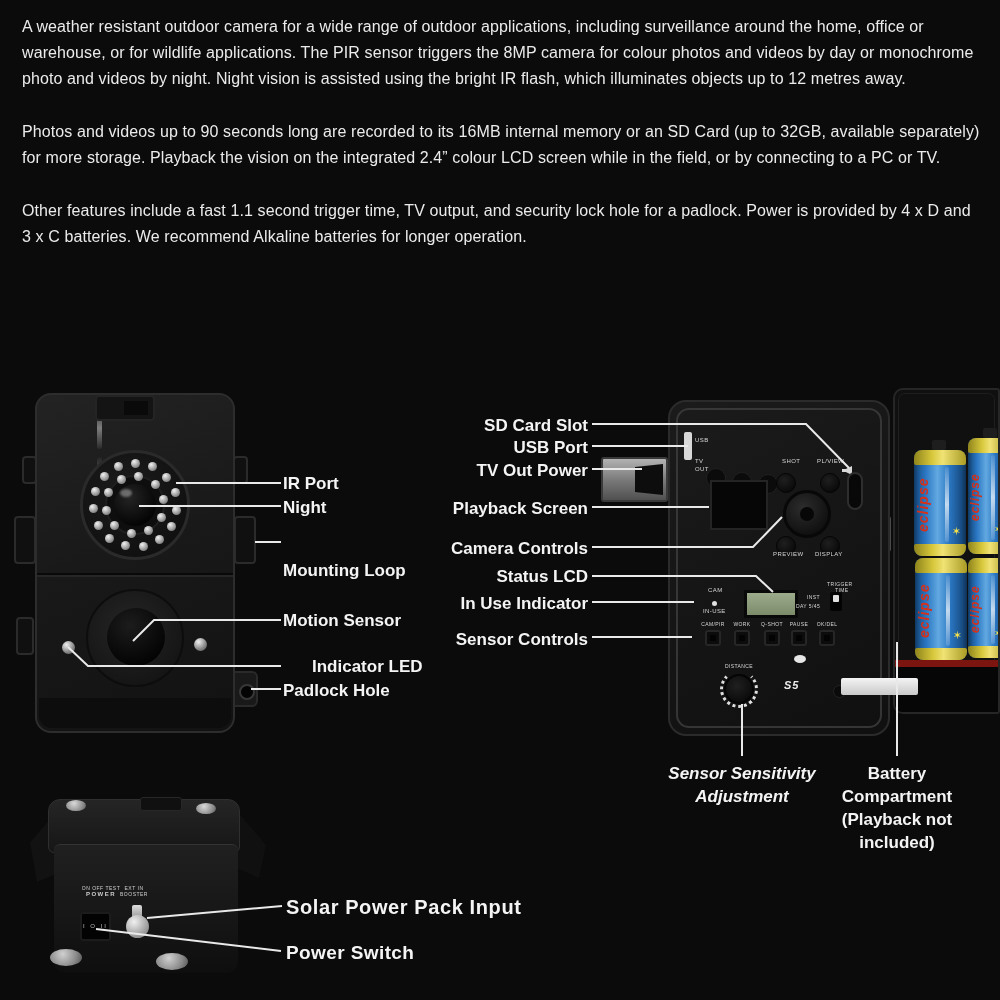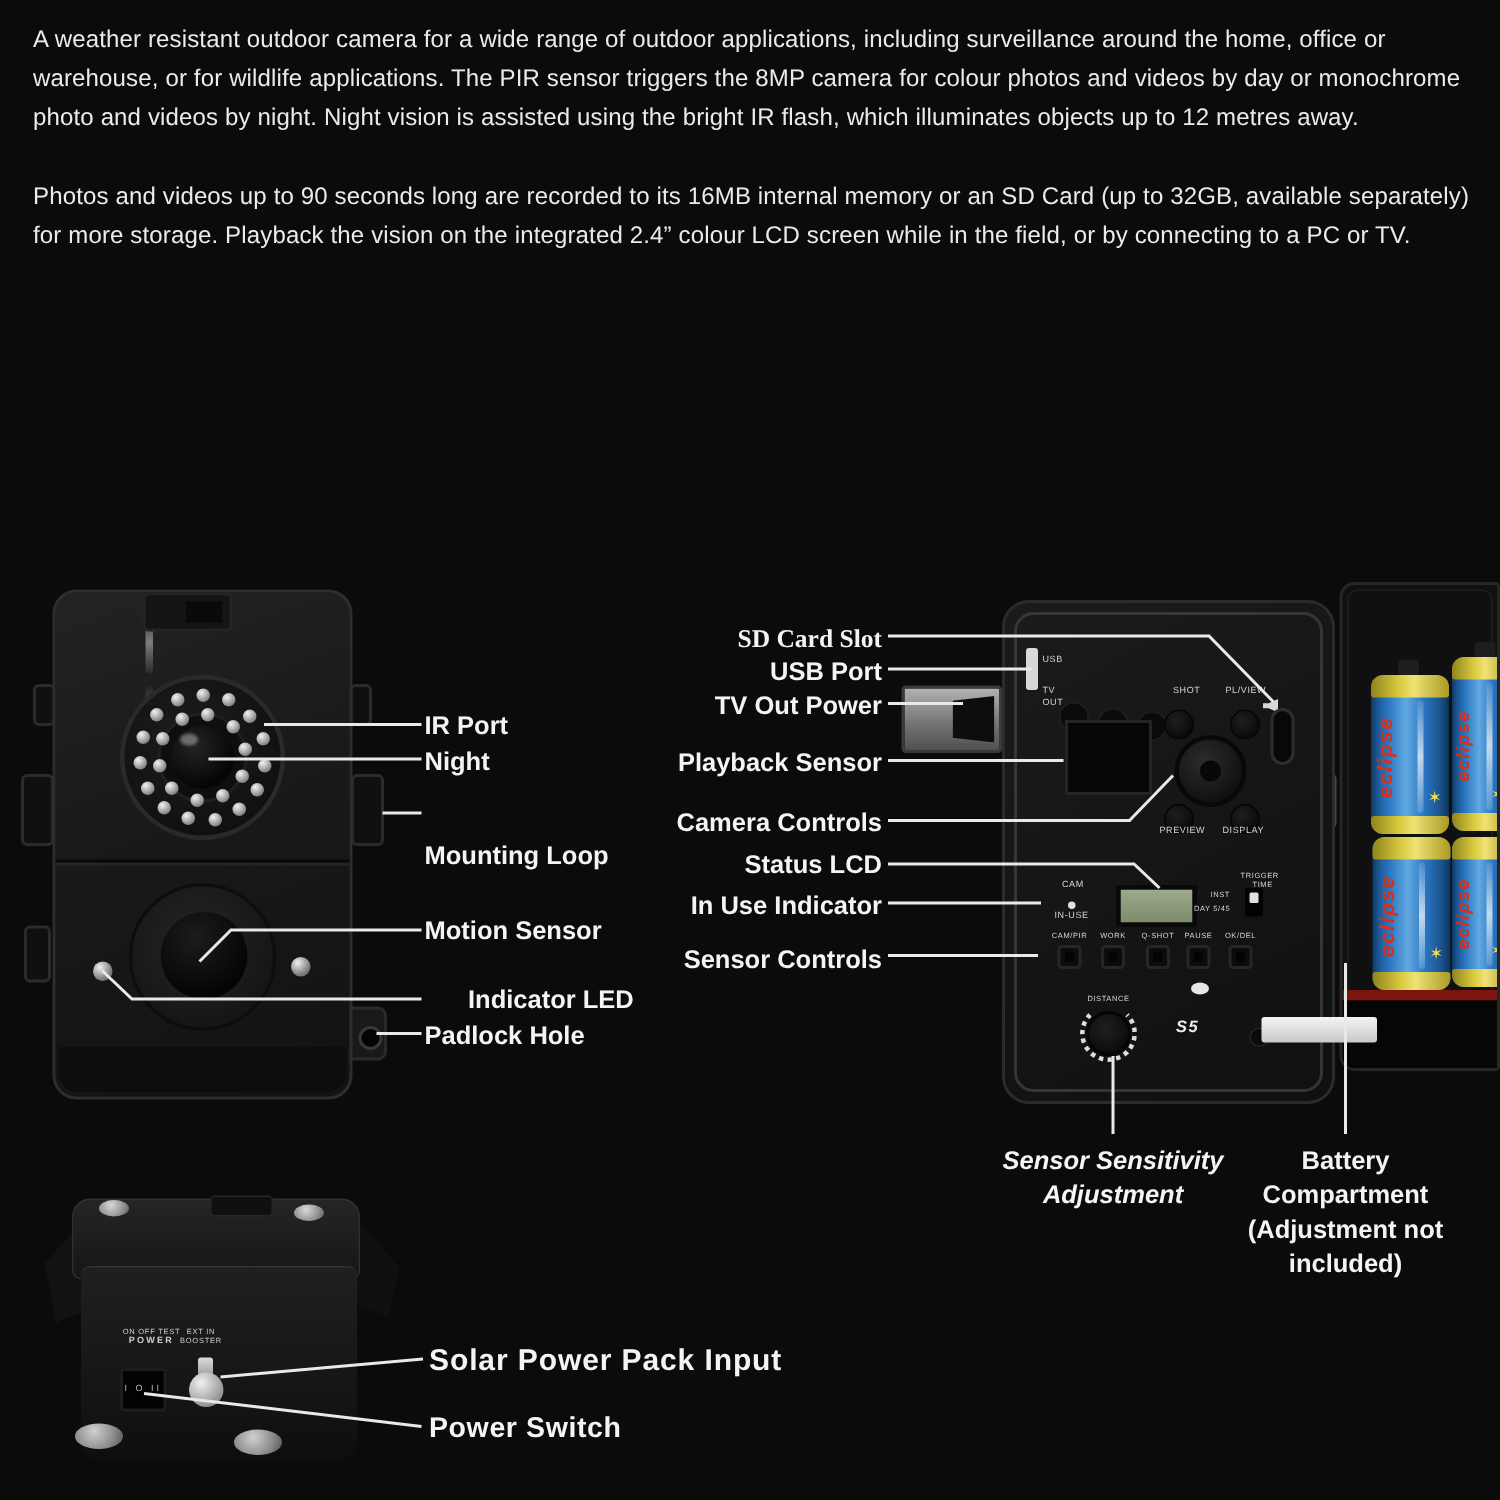--- a/index.html
+++ b/index.html
@@ -131,20 +131,21 @@
   .bv-txt.b{font-size:6px;font-weight:700;letter-spacing:1.5px;}
 </style>
 </head>
 <body>
 
 <div class="stage">
 
   <section class="intro">
     <p>A weather resistant outdoor camera for a wide range of outdoor applications, including surveillance around the home, office or warehouse, or for wildlife applications. The PIR sensor triggers the 8MP camera for colour photos and videos by day or monochrome photo and videos by night. Night vision is assisted using the bright IR flash, which illuminates objects up to 12 metres away.</p>
     <p>Photos and videos up to 90 seconds long are recorded to its 16MB internal memory or an SD Card (up to 32GB, available separately) for more storage. Playback the vision on the integrated 2.4” colour LCD screen while in the field, or by connecting to a PC or TV.</p>
+    <p>Other features include a fast 1.1 second trigger time, TV output, and security lock hole for a padlock. Power is provided by 4 x D and 3 x C batteries. We recommend Alkaline batteries for longer operation.</p>
   </section>
 
   <div class="abs fc-body">
     <div class="fc-streak s1"></div>
     <div class="fc-streak s2"></div>
     <div class="fc-divider"></div>
     <div class="fc-bottomstrip"></div>
   </div>
   <div class="abs fc-toptab">
       <div></div>
@@ -329,36 +330,36 @@
     <line x1="96" y1="929" x2="281" y2="951"></line>
   </svg>
 
   <span class="lbl" style="left:283px;top:474px;">IR Port</span>
   <span class="lbl" style="left:283px;top:498px;">Night</span>
   <span class="lbl" style="left:283px;top:561px;">Mounting Loop</span>
   <span class="lbl" style="left:283px;top:611px;">Motion Sensor</span>
   <span class="lbl" style="left:283px;top:657px;margin-left:29px;">Indicator LED</span>
   <span class="lbl" style="left:283px;top:681px;text-align:center;">Padlock Hole</span>
 
-  <span class="lbl lbl-r" style="top:416px;font-family:Liberation Serif, serif;">SD Card Slot</span>
+  <span class="lbl lbl-r" style="top:416px;">SD Card Slot</span>
   <span class="lbl lbl-r" style="top:438px;">USB Port</span>
   <span class="lbl lbl-r" style="top:461px;">TV Out Power</span>
-  <span class="lbl lbl-r" style="top:499px;">Playback Sensor</span>
+  <span class="lbl lbl-r" style="top:499px;">Playback Screen</span>
   <span class="lbl lbl-r" style="top:539px;">Camera Controls</span>
   <span class="lbl lbl-r" style="top:567px;">Status LCD</span>
   <span class="lbl lbl-r" style="top:594px;">In Use Indicator</span>
   <span class="lbl lbl-r" style="top:630px;">Sensor Controls</span>
 
   <div class="lbl lbl-c abs" style="left:640px;top:762px;width:204px;font-style:italic;">
     <div>Sensor Sensitivity</div>
     <div>Adjustment</div>
   </div>
   <div class="lbl lbl-c abs" style="left:795px;top:762px;width:204px;">
     <div>Battery</div>
     <div>Compartment</div>
-    <div>(Adjustment not</div>
+    <div>(Playback not</div>
     <div>included)</div>
   </div>
 
   <span class="lbl lbl-big" style="left:286px;top:896px;">Solar Power Pack Input</span>
   <span class="lbl lbl-med" style="left:286px;top:942px;">Power Switch</span>
 
 </div>
 
 </body></html>

